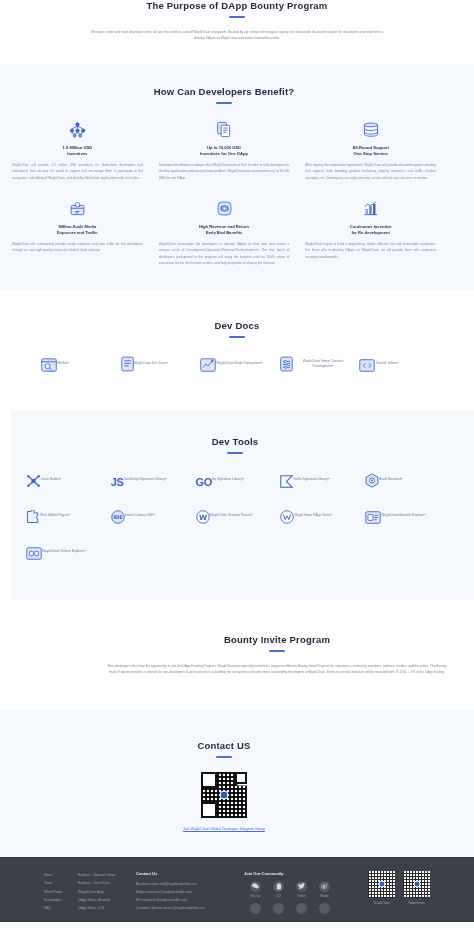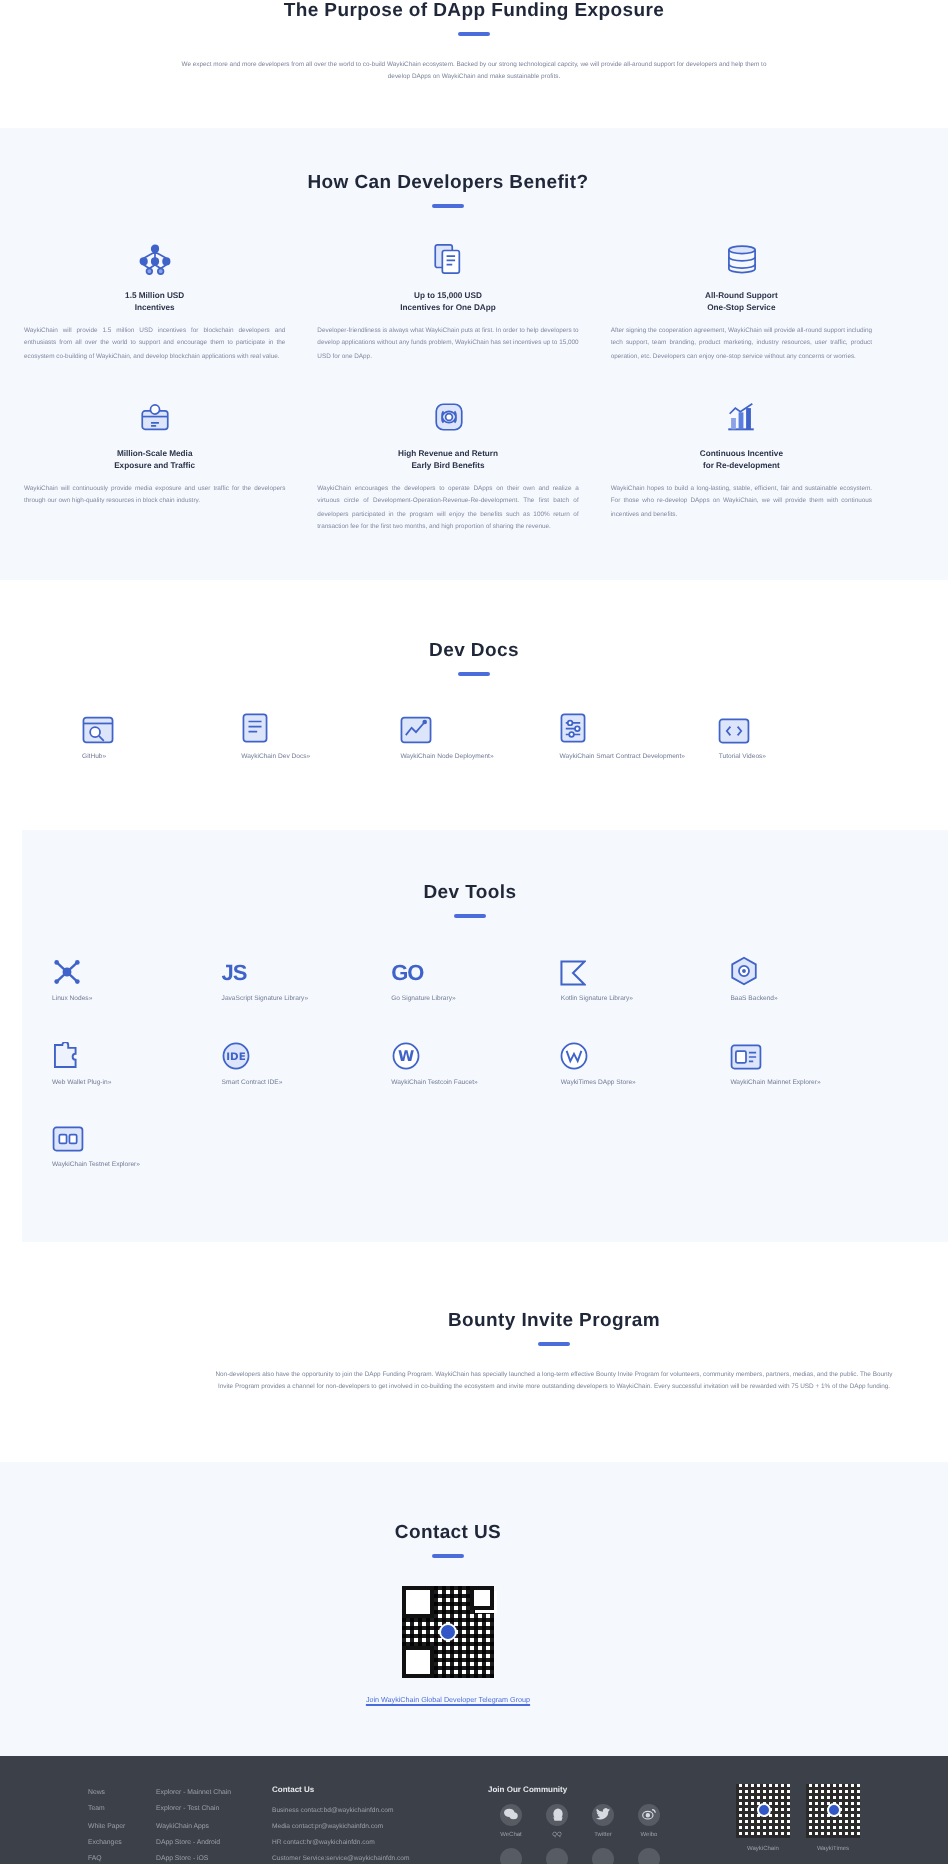--- a/index.html
+++ b/index.html
@@ -67,22 +67,22 @@
 
   
   .iconrow {
     display: flex;
     margin-top: 14px;
     flex-wrap: wrap;
   }
   .iconrow.r5 > * { width: 20%; }
   .iconcell {
     display: flex;
-    flex-direction: column;
-    align-items: flex-start;
+    flex-direction: row;
+    align-items: center;
     padding: 0 3px;
     margin-bottom: 12px;
     cursor: pointer;
   }
   .iconbox {
     height: 20px;
     display: flex; align-items: flex-end; justify-content: center;
     margin-bottom: 4px;
   }
   .icon-label {
@@ -175,21 +175,21 @@
   .fqr-core {
     position:absolute; top:50%; left:50%; transform:translate(-50%,-50%);
     width:7px; height:7px; border-radius:50%; background:#3258c8; border:1px solid #fff;
   }
   .fqr-name { font-size:3px; color:#9aa0aa; margin-top:3px; }
 </style>
 </head>
 <body>
 
 <section class="section sec-white" style="padding-top:0;padding-bottom:22px;">
-  <h2 class="sec-title">The Purpose of DApp Funding Exposure</h2>
+  <h2 class="sec-title">The Purpose of DApp Bounty Program</h2>
   <div class="rule"></div>
   <p class="lead">We expect more and more developers from all over the world to co-build WaykiChain ecosystem. Backed by our strong technological capcity, we will provide all-around support for developers and help them to develop DApps on WaykiChain and make sustainable profits.</p>
 </section>
 
 <section class="section sec-tint" style="padding-top:22px;padding-bottom:24px;">
   <h2 class="sec-title">How Can Developers Benefit?</h2>
   <div class="rule"></div>
 
   <div class="grid3">
     <div class="cardcol">

